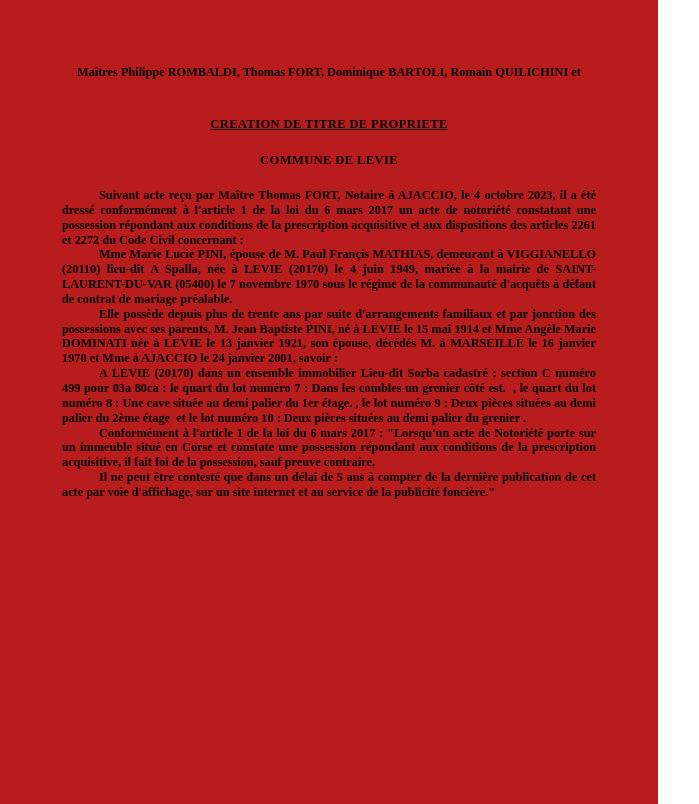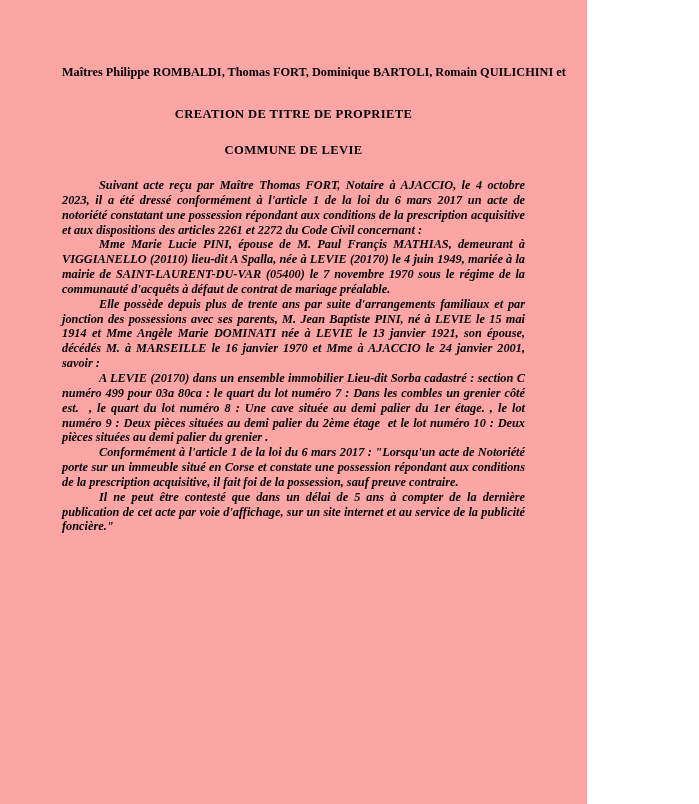--- a/index.html
+++ b/index.html
@@ -8,25 +8,25 @@
     background: #ffffff;
   }
   body {
     width: 699px;
     height: 804px;
     font-family: "Liberation Serif", "DejaVu Serif", serif;
     color: #000000;
     overflow: hidden;
   }
   .page {
-    width: 587px;
+    width: 658px;
     height: 804px;
     box-sizing: border-box;
     padding: 62px 62px 0 62px;
-    background: #fca5a5;
+    background: #b91c1c;
     position: relative;
   }
   .header-block {
     text-align: center;
     font-weight: bold;
     font-size: 12.3px;
     line-height: 20px;
     margin: 0;
     padding: 0;
   }
@@ -35,28 +35,28 @@
     white-space: nowrap;
   }
   .title {
     text-align: center;
     font-weight: bold;
     font-size: 12.6px;
     letter-spacing: 0.35px;
     margin: 0;
   }
   .title-creation {
-    margin-top: 25px;
+    margin-top: 35px;
+    text-decoration: underline;
   }
   .title-commune {
     margin-top: 21px;
   }
   .body-block {
     margin-top: 20px;
-    font-style: italic;
   }
   .para {
     font-weight: bold;
     font-size: 12.3px;
     line-height: 14.85px;
     text-align: justify;
     text-justify: inter-word;
     margin: 0;
     text-indent: 37px;
     -webkit-hyphens: none;

